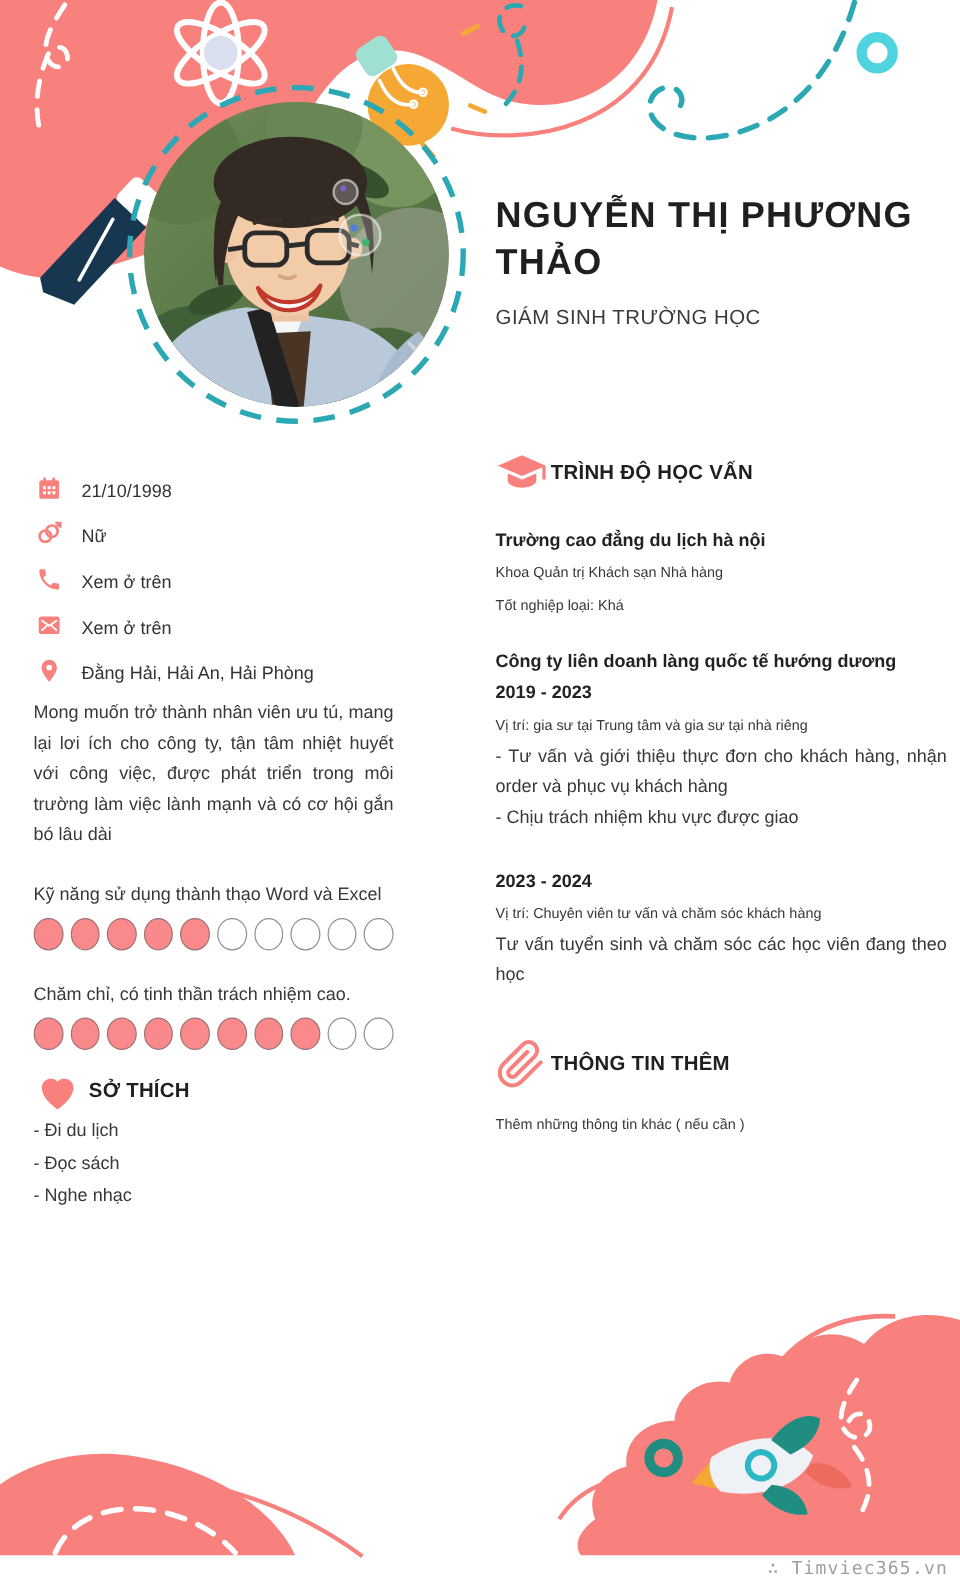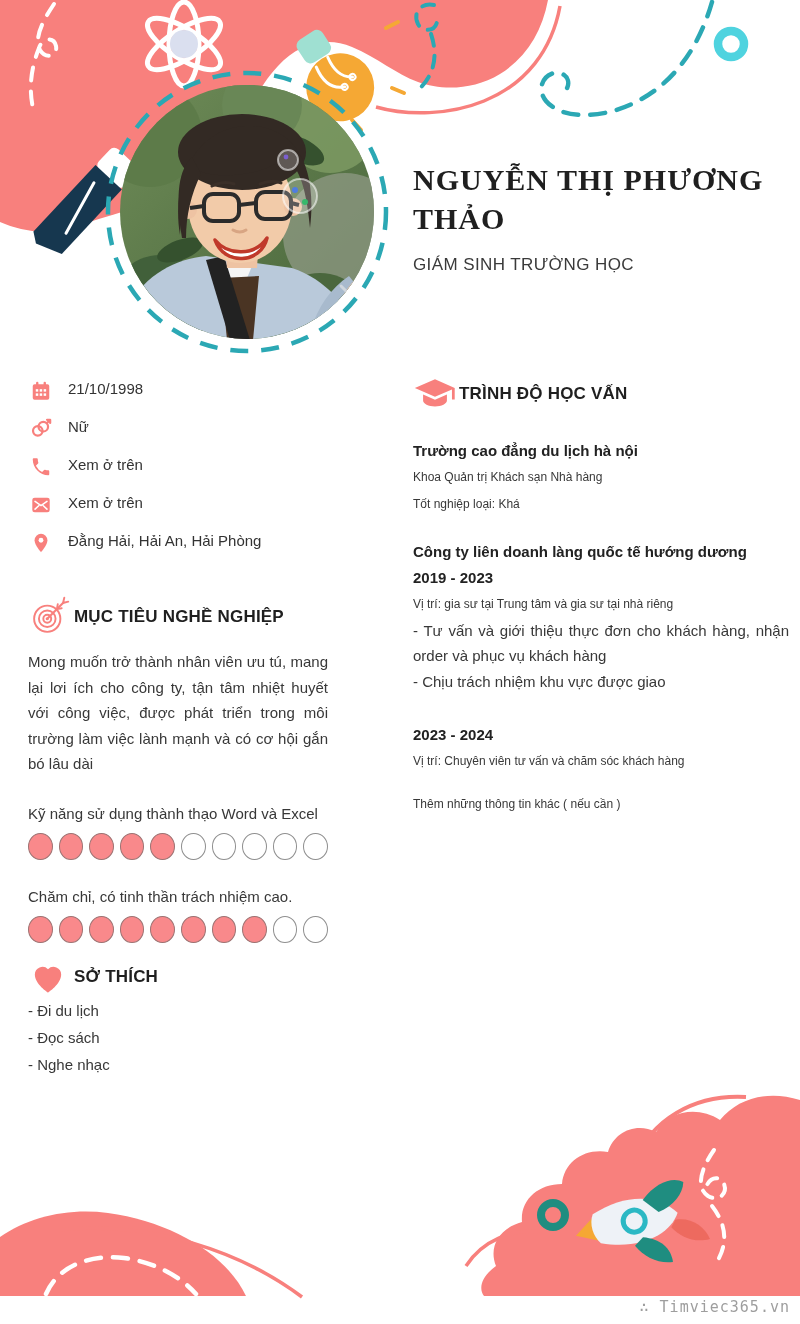--- a/index.html
+++ b/index.html
@@ -7,28 +7,28 @@
     --orange:#F5A834; --navy:#16374F; --tdark:#1F1F1F; --tbody:#3C3C3C; --wgray:#9E9E9E;
   }
   html,body{margin:0;padding:0;background:#fff;}
   #page{position:relative;width:800px;height:1324px;background:#fff;overflow:hidden;
         font-family:"Liberation Sans","DejaVu Sans",sans-serif;color:var(--tbody);}
   .bg{position:absolute;left:0;top:0;z-index:0;}
   .layer{position:absolute;z-index:2;}
 
   
   #name-block{left:413px;top:160px;width:378px;}
-  #name{font-size:30px;font-weight:bold;color:var(--tdark);letter-spacing:1px;line-height:39px;margin:0;font-family:Liberation Serif, serif;}
+  #name{font-size:30px;font-weight:bold;color:var(--tdark);letter-spacing:1px;line-height:39px;margin:0;}
   #job-title{font-size:17px;color:#3a3a3a;letter-spacing:.4px;margin-top:17px;}
 
   
   #left-col{left:28px;top:380px;width:300px;}
   #right-col{left:413px;top:372px;width:376px;}
 
-  .contact-row{display:flex;align-items:flex-start;height:38px;}
+  .contact-row{display:flex;align-items:flex-end;height:38px;}
   .contact-row .cicon{width:22px;height:22px;flex:0 0 22px;margin-left:2px;}
   .contact-row .ctext{margin-left:16px;font-size:15px;color:#333;}
 
   .sec-head{display:flex;align-items:center;margin-top:0;}
   .sec-head .sicon{width:46px;display:flex;justify-content:flex-start;align-items:center;flex:0 0 46px;}
   .sec-head .stitle{font-size:17px;font-weight:bold;color:var(--tdark);letter-spacing:.2px;}
 
   .para{font-size:15px;line-height:25.5px;text-align:justify;color:#383838;margin-top:11px;}
   .skill-label{font-size:15px;color:#383838;margin-top:28px;}
   .dots{display:flex;gap:6px;margin-top:11px;}
@@ -221,35 +221,20 @@
     </div>
 
     <div class="contact-row">
       <svg class="cicon" viewBox="0 0 24 24">
         <path fill="#F8807D" d="M12 2a7 7 0 00-7 7c0 5.25 7 13 7 13s7-7.75 7-13a7 7 0 00-7-7z"></path>
         <circle cx="12" cy="9" r="2.6" fill="#fff"></circle>
       </svg>
       <span class="ctext">Đằng Hải, Hải An, Hải Phòng</span>
     </div>
 
-    <div class="sec-head mt26">
-      <span class="sicon">
-        <svg width="42" height="42" viewBox="0 0 48 48">
-          <g fill="none" stroke="#F8807D" stroke-width="2.2">
-            <circle cx="22" cy="26" r="15"></circle>
-            <circle cx="22" cy="26" r="9.5"></circle>
-            <circle cx="22" cy="26" r="4.5"></circle>
-          </g>
-          <circle cx="22" cy="26" r="1.8" fill="#F8807D"></circle>
-          <path d="M22 26 L40 8" stroke="#F8807D" stroke-width="2.4" stroke-linecap="round"></path>
-          <path d="M40 8 l6 -1.5 M40 8 l1.5 -6 M33 15 l5.5 -1 M33 15 l1 -5.5" stroke="#F8807D" stroke-width="2.2" stroke-linecap="round"></path>
-        </svg>
-      </span>
-      <span class="stitle">MỤC TIÊU NGHỀ NGHIỆP</span>
-    </div>
     <div class="para">Mong muốn trở thành nhân viên ưu tú, mang lại lơi ích cho công ty, tận tâm nhiệt huyết với công việc, được phát triển trong môi trường làm việc lành mạnh và có cơ hội gắn bó lâu dài</div>
 
     <div class="skill-label">Kỹ năng sử dụng thành thạo Word và Excel</div>
     <div class="dots">
         <span class="dot filled"></span>
         <span class="dot filled"></span>
         <span class="dot filled"></span>
         <span class="dot filled"></span>
         <span class="dot filled"></span>
         <span class="dot"></span>
@@ -309,19 +294,28 @@
       <div class="job-company">Công ty liên doanh làng quốc tế hướng dương</div>
       <div class="job-period">2019 - 2023</div>
       <div class="job-line">Vị trí: gia sư tại Trung tâm và gia sư tại nhà riêng</div>
       <div class="job-duty">- Tư vấn và giới thiệu thực đơn cho khách hàng, nhận order và phục vụ khách hàng</div>
       <div class="job-duty">- Chịu trách nhiệm khu vực được giao</div>
     </div>
 
     <div class="mt28">
       <div class="job-period">2023 - 2024</div>
       <div class="job-line">Vị trí: Chuyên viên tư vấn và chăm sóc khách hàng</div>
-    </div>
-
+      <div class="job-duty">Tư vấn tuyển sinh và chăm sóc các học viên đang theo học</div>
+    </div>
+
+    <div class="sec-head mt40">
+      <span class="sicon">
+        <svg width="42" height="42" viewBox="0 0 24 24">
+          <path fill="none" stroke="#F8807D" stroke-width="1.9" stroke-linecap="round" stroke-linejoin="round" d="M21.44 11.05l-9.19 9.19a6 6 0 01-8.49-8.49l9.19-9.19a4 4 0 015.66 5.66L9.41 17.41a2 2 0 01-2.83-2.83l8.49-8.49"></path>
+        </svg>
+      </span>
+      <span class="stitle">THÔNG TIN THÊM</span>
+    </div>
     <div class="job-line mt16">Thêm những thông tin khác ( nếu cần )</div>
   </div>
 
   <div id="watermark">∴ Timviec365.vn</div>
 </div>
 
 </body></html>

